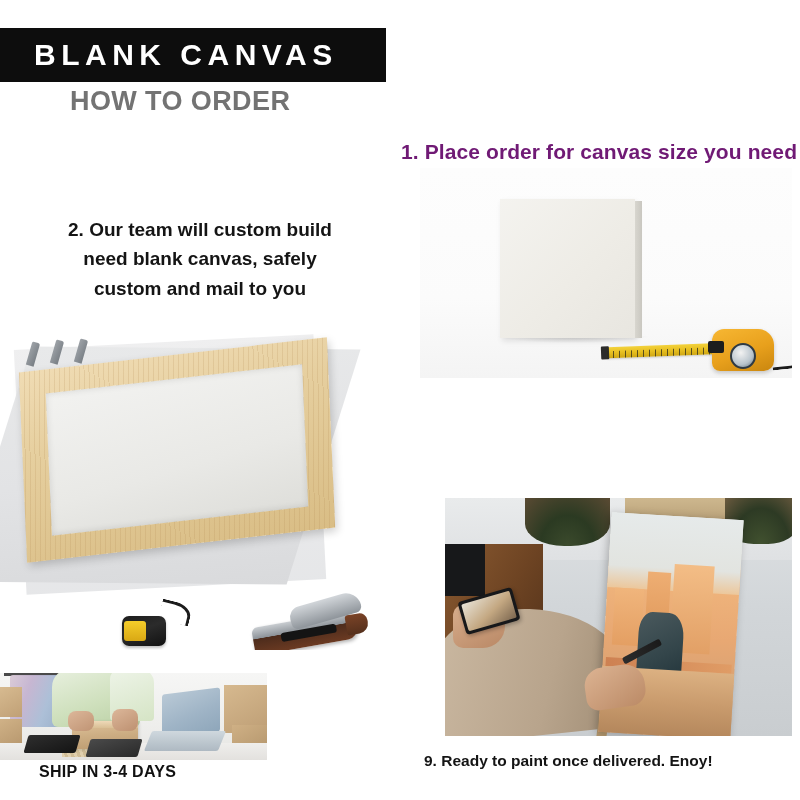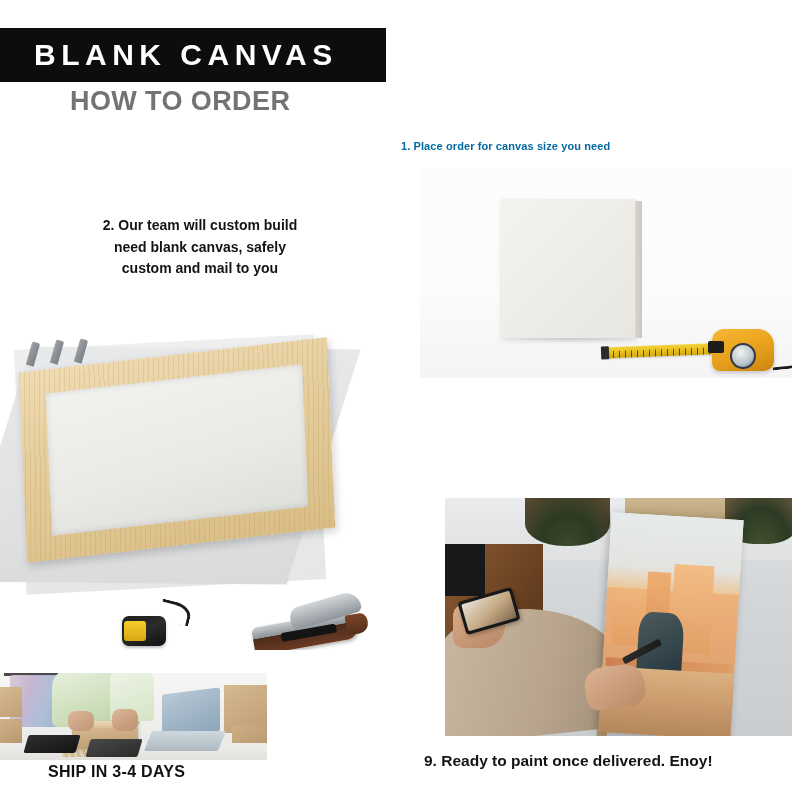--- a/index.html
+++ b/index.html
@@ -10,27 +10,27 @@
 
   
   .title-banner{position:absolute;left:0;top:28px;width:386px;height:54px;
     background:#0d0d0d;display:flex;align-items:center;}
   .title-banner span{color:#ffffff;font-size:30px;font-weight:bold;
     letter-spacing:5.5px;padding-left:34px;line-height:1;}
   .subtitle{position:absolute;left:62px;top:87px;font-size:27px;font-weight:bold;
     letter-spacing:0.4px;color:#737373;line-height:1.1;margin-left:8px;}
 
   
-  .step1-cap{position:absolute;left:401px;top:140px;font-size:11px;
-    font-weight:bold;letter-spacing:.1px;color:#0369a1;white-space:nowrap;}
+  .step1-cap{position:absolute;left:401px;top:140px;font-size:21px;
+    font-weight:bold;letter-spacing:.1px;color:#701a75;white-space:nowrap;}
   .step2-cap{position:absolute;left:50px;top:215px;width:300px;text-align:center;
-    font-size:14px;font-weight:bold;line-height:1.55;color:#141414;}
+    font-size:19px;font-weight:bold;line-height:1.55;color:#141414;}
   .step3-cap{position:absolute;left:424px;top:752px;font-size:15.5px;
     font-weight:bold;color:#141414;white-space:nowrap;}
-  .ship-cap{position:absolute;left:48px;top:763px;font-size:16px;font-weight:bold;
+  .ship-cap{position:absolute;left:39px;top:763px;font-size:16px;font-weight:bold;
     letter-spacing:.3px;color:#111;white-space:nowrap;}
 
   
   .photo1{position:absolute;left:420px;top:168px;width:372px;height:210px;
     background:#fefefe;overflow:hidden;}
   .p1-floor{position:absolute;left:0;top:0;right:0;bottom:0;
     background:linear-gradient(180deg,#fdfdfd 0%,#fbfbfb 62%,#f4f4f4 100%);}
   .p1-canvas{position:absolute;left:80px;top:31px;width:135px;height:139px;
     background:linear-gradient(135deg,#f4f3ef 0%,#eeece6 55%,#e8e6e0 100%);
     box-shadow:2px 3px 6px rgba(0,0,0,.10);}

